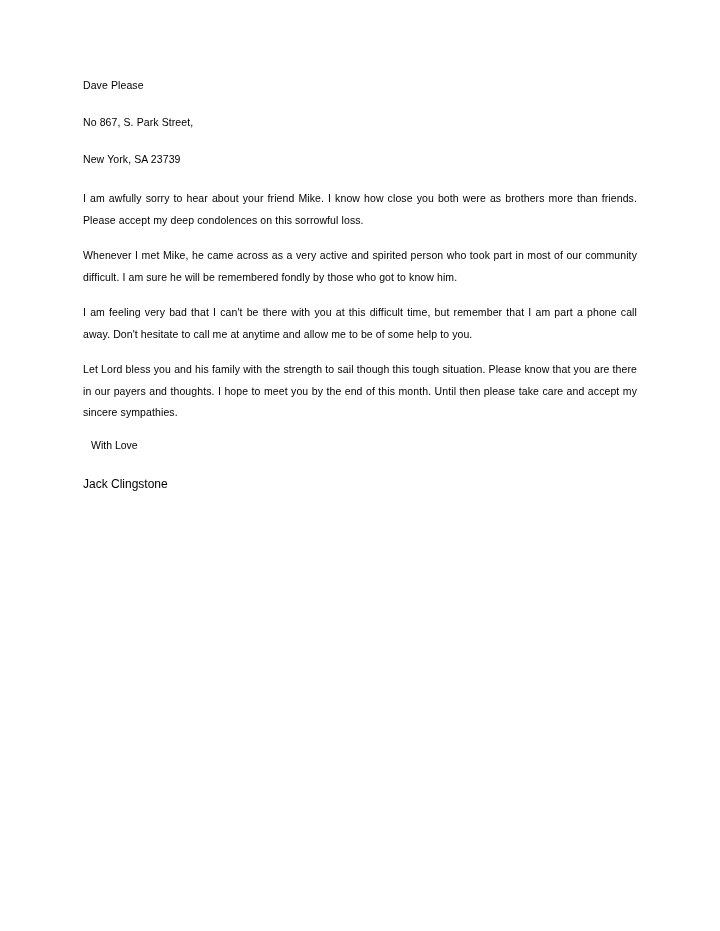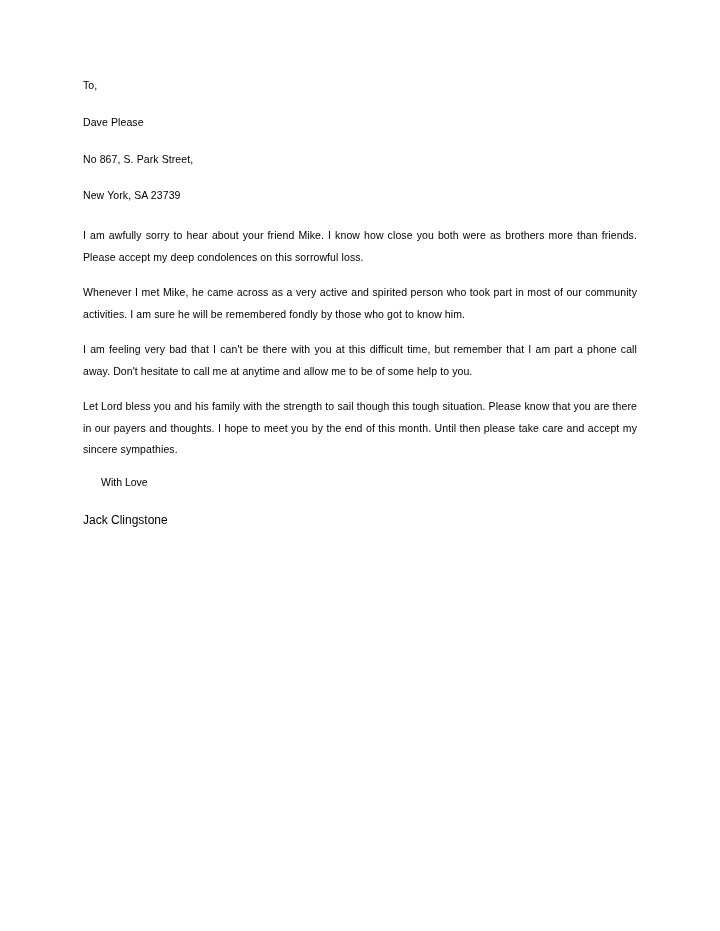--- a/index.html
+++ b/index.html
@@ -34,42 +34,41 @@
   .para {
     font-size: 10.5px;
     line-height: 2.05;
     margin: 0 0 14px 0;
     text-align: justify;
     letter-spacing: 0.1px;
   }
   .closing {
     font-size: 10.5px;
     line-height: 1.5;
-    margin: 10px 0 21px 18px;
+    margin: 10px 0 21px 8px;
   }
   .signature {
     font-size: 12px;
     line-height: 1.5;
     margin: 0;
   }
 </style>
 </head>
 <body>
 
 <div class="page">
   <div class="letter">
 
-    <p class="line">To,</p>
     <p class="line">Dave Please</p>
     <p class="line">No 867, S. Park Street,</p>
     <p class="line">New York, SA 23739</p>
 
 
     <p class="para">I am awfully sorry to hear about your friend Mike. I know how close you both were as brothers more than friends.  Please accept my deep condolences on this sorrowful loss.</p>
-    <p class="para">Whenever I met Mike, he came across as a very active and spirited person who took part in most of our community activities. I am sure he will be remembered fondly by those who got to know him.</p>
+    <p class="para">Whenever I met Mike, he came across as a very active and spirited person who took part in most of our community difficult. I am sure he will be remembered fondly by those who got to know him.</p>
     <p class="para">I am feeling very bad that I can't be there with you at this difficult time, but remember that I am part a phone call away. Don't hesitate to call me at anytime and allow me to be of some help to you.</p>
     <p class="para">Let Lord bless you and his family with the strength to sail though this tough situation. Please know that you are there in our payers and thoughts. I hope to meet you by the end of this month. Until then please take care and accept my sincere sympathies.</p>
 
     <p class="closing">With Love</p>
     <p class="signature">Jack Clingstone</p>
 
   </div>
 </div>
 
 </body></html>

